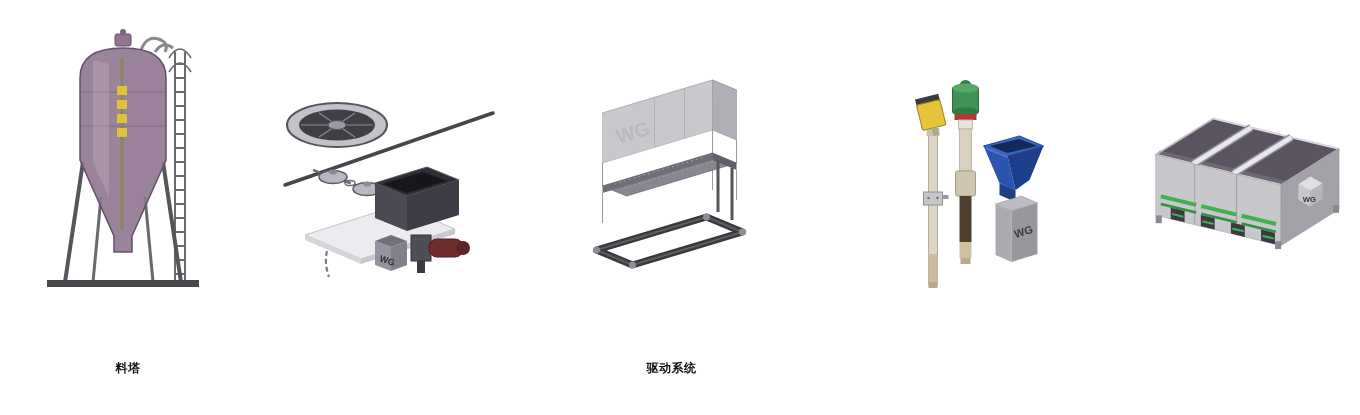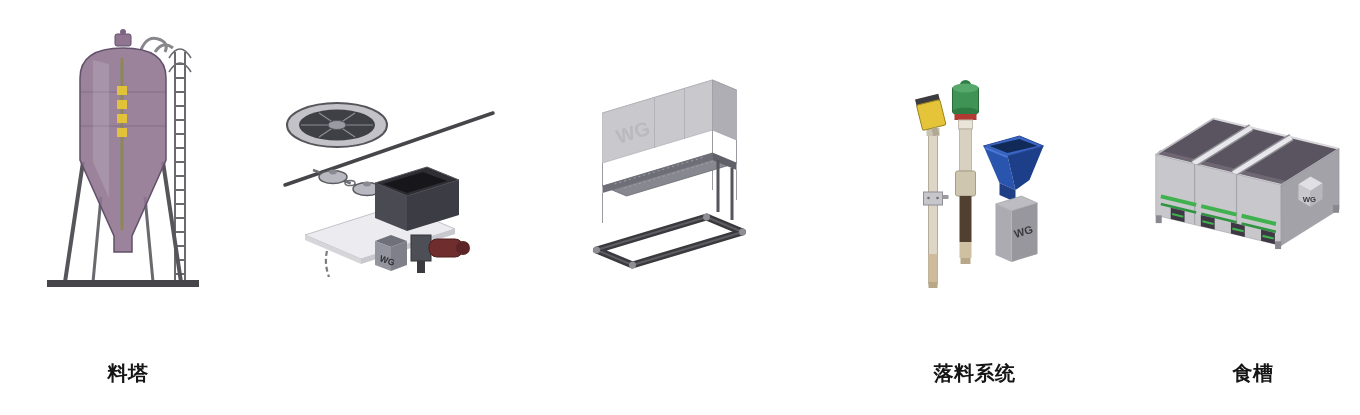--- a/index.html
+++ b/index.html
@@ -8,21 +8,21 @@
     background: #ffffff;
     font-family: "Liberation Sans", "DejaVu Sans", sans-serif;
     position: relative;
     overflow: hidden;
   }
   .gallery { position: absolute; inset: 0; }
   .card { position: absolute; top: 0; height: 353px; cursor: pointer; }
   .figure { position: absolute; left: 50%; transform: translateX(-50%); }
   .label {
     position: absolute; top: 360px; left: 0; width: 100%;
-    text-align: center; font-size: 20px; font-weight: 600;
+    text-align: center; font-size: 12px; font-weight: 600;
     color: #151515; letter-spacing: 0.5px;
   }
   svg text { font-family: "Liberation Sans", "DejaVu Sans", sans-serif; }
 </style>
 </head>
 <body>
 
 <div class="gallery">
 
   <div class="card" style="left:23px;width:210px">
@@ -179,20 +179,21 @@
           <path d="M12 192 L122 159 L158 174 L48 207 Z" stroke="#5c5c62" stroke-width="2" fill="none" stroke-linejoin="round"></path>
           <g fill="#8e8e94">
             <circle cx="12" cy="192" r="3.5"></circle>
               <circle cx="122" cy="159" r="3.5"></circle>
             <circle cx="158" cy="174" r="3.5"></circle>
               <circle cx="48" cy="207" r="3.5"></circle>
           </g>
         </g>
       </svg>
     </div>
+    <div class="label">驱动系统</div>
   </div>
 
   <div class="card" style="left:897px;width:155px">
     <div class="figure" style="top:76px">
       <svg width="155" height="225" viewBox="0 0 155 225">
 
         <g>
           <rect x="31" y="58" width="9" height="150" fill="#ddd6c6" stroke="#b4ac9a" stroke-width="1"></rect>
           <rect x="29" y="52" width="13" height="8" fill="#c9c2b2"></rect>
           <g transform="rotate(-14 34 40)">
@@ -234,21 +235,20 @@
         </g>
 
         <g>
           <polygon points="98,128 124,120 140,127 114,135" fill="#bcbcc2" stroke="#9a9aa0" stroke-width="0.6"></polygon>
           <polygon points="98,128 114,135 114,186 98,179" fill="#ababb1"></polygon>
           <polygon points="114,135 140,127 140,178 114,186" fill="#97979d"></polygon>
           <text x="118" y="162" font-size="11" font-weight="bold" fill="#3a3a40" transform="rotate(-17 118 162)">WG</text>
         </g>
       </svg>
     </div>
-    <div class="label">落料系统</div>
   </div>
 
   <div class="card" style="left:1146px;width:214px">
     <div class="figure" style="top:70px">
       <svg width="212" height="186" viewBox="0 0 245 215">
 
         <g>
           <polygon points="10,98 155,133 222,91 77,56" fill="#5a5360"></polygon>
           <polygon points="10,98 155,133 160,128 15,93" fill="#6e6773"></polygon>
           <path d="M10 98 L155 133 M77 56 L222 91" stroke="#d8d8dc" stroke-width="2.5"></path>
@@ -291,16 +291,15 @@
           </g>
         </g>
 
         <g fill="#88888e">
           <rect x="10" y="168" width="7" height="9"></rect>
           <rect x="148" y="198" width="7" height="9"></rect>
           <rect x="215" y="156" width="7" height="9"></rect>
         </g>
       </svg>
     </div>
-    <div class="label">食槽</div>
   </div>
 
 </div>
 
 </body></html>

